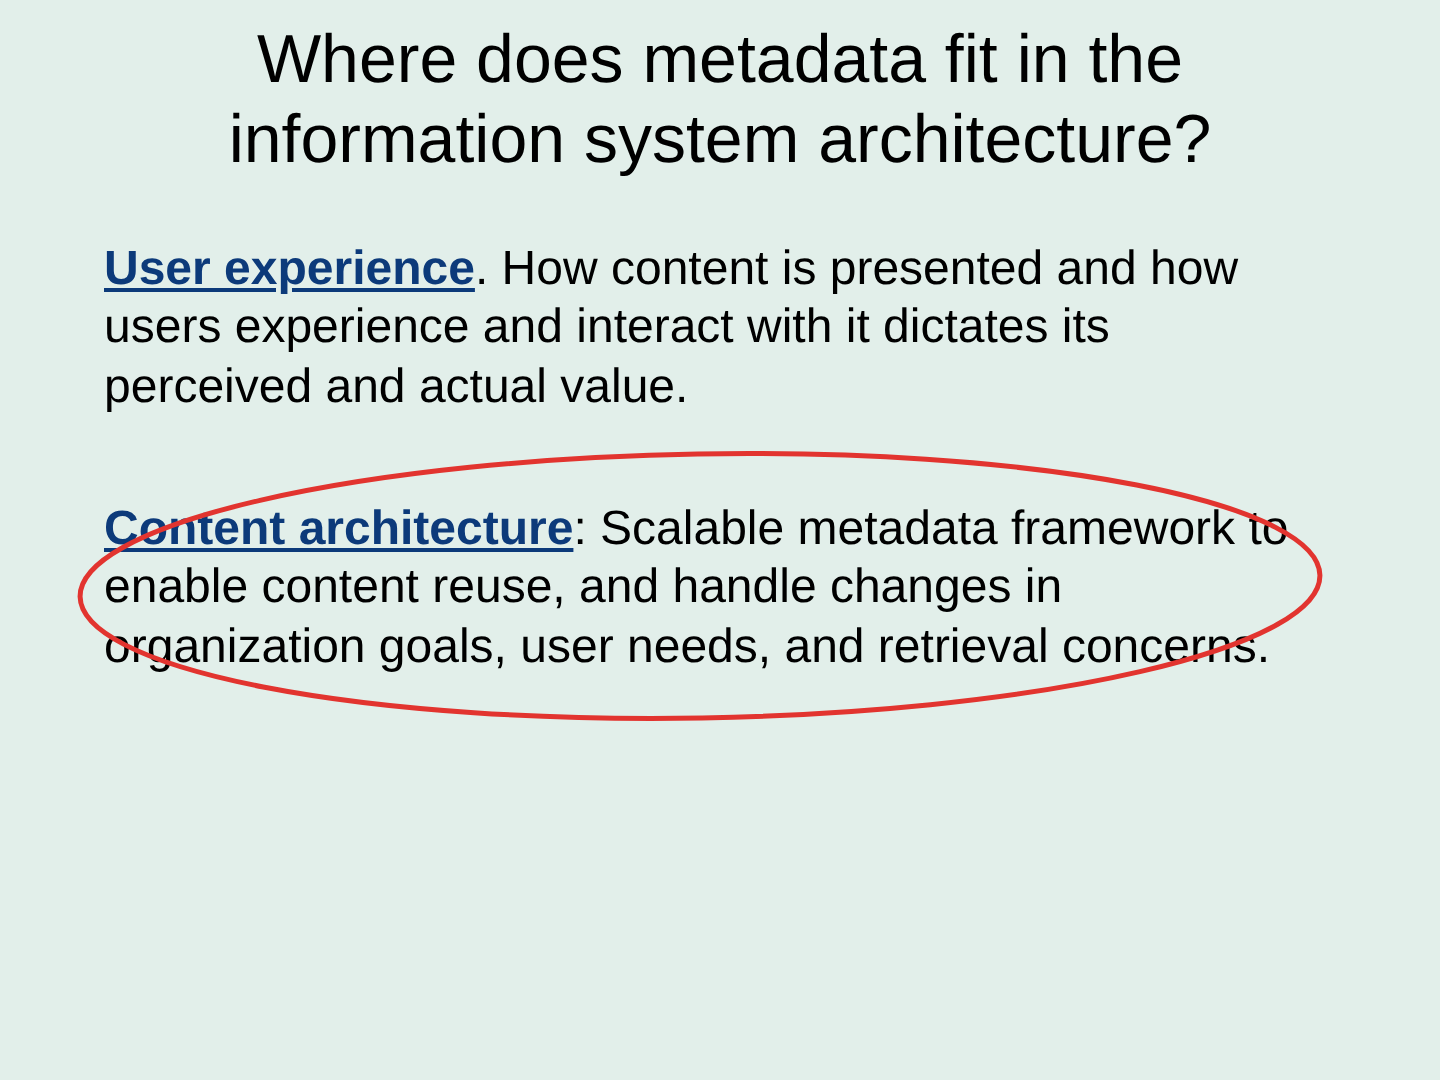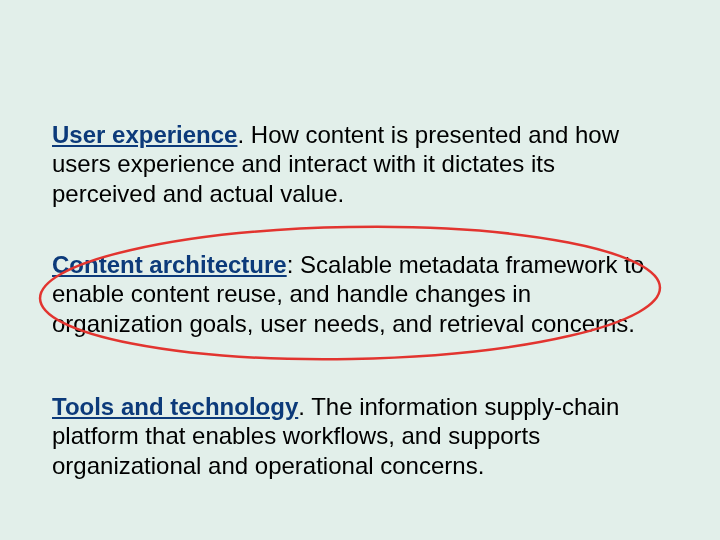--- a/index.html
+++ b/index.html
@@ -53,30 +53,28 @@
     width: 640px;
     height: 150px;
     pointer-events: none;
   }
 </style>
 </head>
 <body>
 
 <div class="slide">
 
+  <div class="title">Where does metadata fit in the information system architecture?</div>
 
   <div class="para p1">
     <span class="lead">User experience</span><span>. </span><span>How content is presented and how users experience and interact with it dictates its perceived and actual value.</span>
   </div>
 
   <div class="para p2">
     <span class="lead">Content architecture</span><span>: </span><span>Scalable metadata framework to enable content reuse, and handle changes in organization goals, user needs, and retrieval concerns.</span>
   </div>
 
-  <div class="para p3">
-    <span class="lead">Tools and technology</span><span>. </span><span>The information supply-chain platform that enables workflows, and supports organizational and operational concerns.</span>
-  </div>
 
   <svg class="ellipse" viewBox="0 0 640 150">
     <ellipse cx="320" cy="75" rx="310" ry="66" fill="none" stroke="#e2342f" stroke-width="2.5" transform="rotate(-1 320 75)"></ellipse>
   </svg>
 
 </div>
 
 </body></html>

